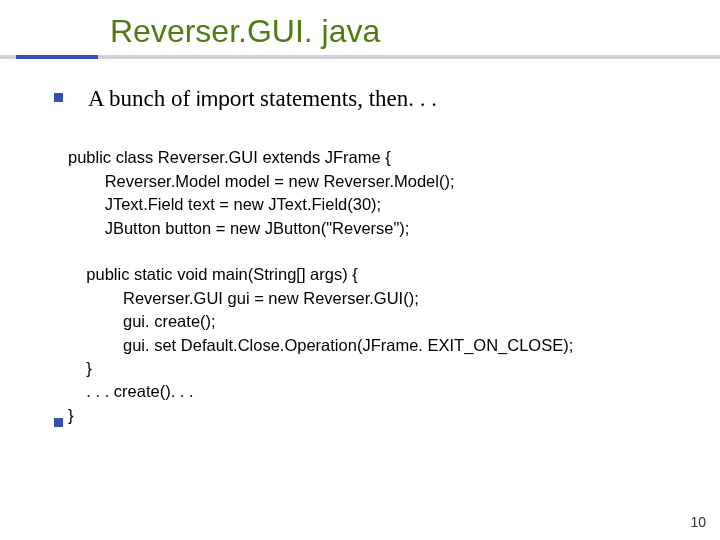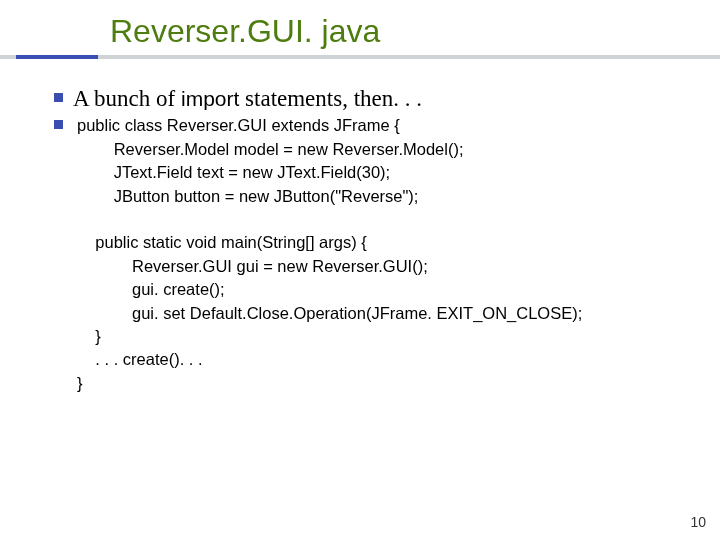--- a/index.html
+++ b/index.html
@@ -46,39 +46,40 @@
     line-height: 1.1;
   }
   .body {
     margin: 34px 40px 0 54px;
     font-size: 20px;
     line-height: 1.35;
   }
   .top-bullet {
     display: flex;
     align-items: flex-start;
-    gap: 10px;
+    gap: 25px;
     font-family: "Times New Roman", Times, serif;
     font-size: 23px;
   }
   .top-bullet .sq {
     width: 9px;
     height: 9px;
     background: #3a4db0;
     margin-top: 10px;
     flex: 0 0 auto;
   }
   .top-bullet .import-word {
     font-family: Verdana, "Segoe UI", sans-serif;
     font-size: 21px;
   }
   .code-block {
+    margin-top: 32px;
     display: flex;
-    align-items: flex-start;
-    gap: 14px;
+    align-items: flex-end;
+    gap: 5px;
     font-family: Verdana, "Segoe UI", sans-serif;
     font-size: 16.5px;
     line-height: 1.42;
   }
   .code-block .sq {
     width: 9px;
     height: 9px;
     background: #3a4db0;
     margin-top: 6px;
     flex: 0 0 auto;

